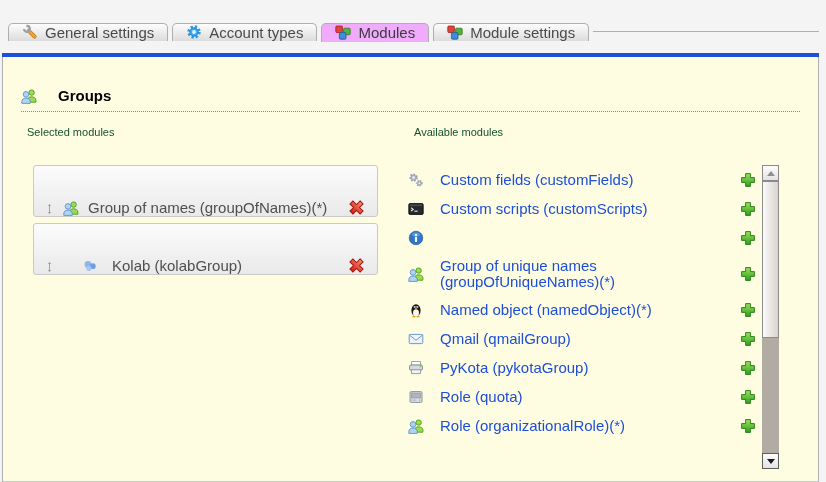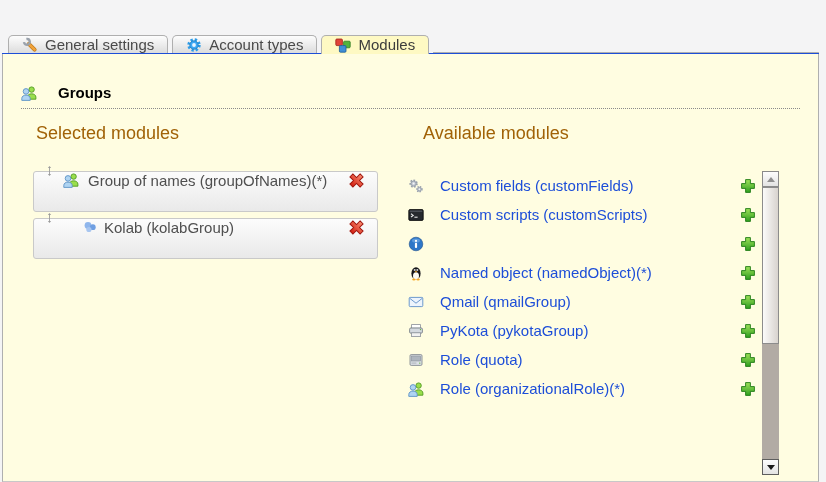--- a/index.html
+++ b/index.html
@@ -4,53 +4,53 @@
 <style>
   html,body{margin:0;padding:0;}
   body{
     width:826px;height:482px;overflow:hidden;position:relative;
     background:#F4F4F5;
     font-family:"Liberation Sans","DejaVu Sans",sans-serif;
     -webkit-font-smoothing:antialiased;
   }
   #panel{position:absolute;left:2px;top:10px;width:817px;bottom:0;display:flex;flex-direction:column;}
   
-  .tab-bar{height:43px;display:flex;align-items:flex-end;border-bottom:1px solid #1d4ed8;}
+  .tab-bar{height:43px;display:flex;align-items:center;border-bottom:4px solid #1d4ed8;}
   .tab{
     display:flex;align-items:center;gap:7px;padding:0 13px;margin-right:4px;
     border:1px solid #AFAFAF;border-bottom:none;border-radius:5px 5px 0 0;
     background:linear-gradient(#FDFDFD,#DCDCDC);
     color:#4A4A4A;font-size:15px;white-space:nowrap;cursor:pointer;
   }
   .tab:first-child{margin-left:6px;}
-  .tab.active{background:#fef9c3;margin-bottom:-1px;padding-bottom:1px;position:relative;z-index:2;color:#3C3C3C;}
+  .tab.active{background:#f0abfc;margin-bottom:-1px;padding-bottom:1px;position:relative;z-index:2;color:#3C3C3C;}
   .tab-filler{flex:1;border:1px solid #AFAFAF;border-bottom:none;border-radius:0 8px 0 0;
     background:linear-gradient(#DFDFDF,#C9C9C9);}
   .icon16{width:16px;height:16px;display:inline-block;flex:0 0 auto;}
   .icon16 svg{width:16px;height:16px;display:block;}
   
   .content{flex:1;background:#FFFDE1;border-left:1px solid #AFAFAF;border-right:1px solid #AFAFAF;
     border-bottom:1px solid #C8C8C8;padding:0 18px;position:relative;overflow:hidden;}
   .section-heading{margin-top:30px;display:flex;align-items:center;gap:21px;
     padding-bottom:7px;border-bottom:1px dotted #8A8A8A;}
   .section-heading .title{font-weight:bold;font-size:15px;color:#000;}
   .columns{display:flex;margin-top:14px;}
   .col-left{width:387px;flex:0 0 auto;}
   .col-right{flex:1;min-width:0;}
-  .col-label{font-size:18px;color:#a16207;margin-left:15px;}
+  .col-label{font-size:11px;color:#14532d;margin-left:6px;}
   
   .selected-list{margin-top:27px;margin-left:12px;width:345px;display:flex;flex-direction:column;gap:6px;}
-  .selected-row{height:41px;box-sizing:border-box;border:1px solid #C9C9C9;border-radius:3px;
-    background:linear-gradient(#FCFCFC,#E9E9E9);display:flex;align-items:flex-start;padding:0 12px 0 10px;}
+  .selected-row{height:52px;box-sizing:border-box;border:1px solid #C9C9C9;border-radius:3px;
+    background:linear-gradient(#FCFCFC,#E9E9E9);display:flex;align-items:flex-end;padding:0 12px 0 10px;}
   .selected-row .handle{width:11px;height:14px;margin-top:-8px;cursor:grab;}
   .selected-row .handle svg{width:11px;height:14px;display:block;}
   .selected-row .mod-icon{margin-left:8px;}
   .selected-row.indent .mod-icon{margin-left:27px;}
   .selected-row .mod-name{margin-left:9px;font-size:15px;color:#4F4F4F;}
-  .selected-row.indent .mod-name{margin-left:6px;}
+  .selected-row.indent .mod-name{margin-left:14px;}
   .selected-row .del-btn{margin-left:auto;width:17px;height:17px;cursor:pointer;border:none;background:none;padding:0;}
   .selected-row .del-btn svg{width:17px;height:17px;display:block;}
   
   .avail-body{display:flex;margin-top:27px;}
   .avail-list{flex:1;min-width:0;display:flex;flex-direction:column;}
   .avail-row{min-height:29px;display:flex;align-items:center;}
   .avail-row.tall{min-height:43px;}
   .avail-row .mod-icon{margin-left:0;}
   .avail-row .mod-name{margin-left:16px;font-size:15px;color:#1d4ed8;line-height:16px;}
   .avail-row .mod-name.wrap{max-width:232px;}
@@ -196,20 +196,28 @@
     <span class="tab-label">Account types</span>
   </div>
       <div class="tab active">
     <span class="icon16">
           <svg>
             <use href="#modules-icon"></use>
           </svg>
         </span>
     <span class="tab-label">Modules</span>
   </div>
+      <div class="tab">
+    <span class="icon16">
+          <svg>
+            <use href="#modules-icon"></use>
+          </svg>
+        </span>
+    <span class="tab-label">Module settings</span>
+  </div>
       <div class="tab-filler"></div>
   </div>
   <div class="content">
     <div class="section-heading">
       <span class="icon16">
         <svg>
             <use href="#groups-icon"></use>
           </svg>
       </span>
       <span class="title">Groups</span>
@@ -291,20 +299,33 @@
                   <svg>
                     <use href="#info-icon"></use>
                   </svg>
                 </span>
     <button class="add-btn">
                   <svg>
                     <use href="#add-icon"></use>
                   </svg>
                 </button>
   </div>
+              <div class="avail-row tall">
+    <span class="icon16 mod-icon">
+                  <svg>
+                    <use href="#group-icon"></use>
+                  </svg>
+                </span>
+    <span class="mod-name wrap">Group of unique names (groupOfUniqueNames)(*)</span>
+    <button class="add-btn">
+                  <svg>
+                    <use href="#add-icon"></use>
+                  </svg>
+                </button>
+  </div>
               <div class="avail-row">
     <span class="icon16 mod-icon">
                   <svg>
                     <use href="#penguin-icon"></use>
                   </svg>
                 </span>
     <span class="mod-name">Named object (namedObject)(*)</span>
     <button class="add-btn">
                   <svg>
                     <use href="#add-icon"></use>

